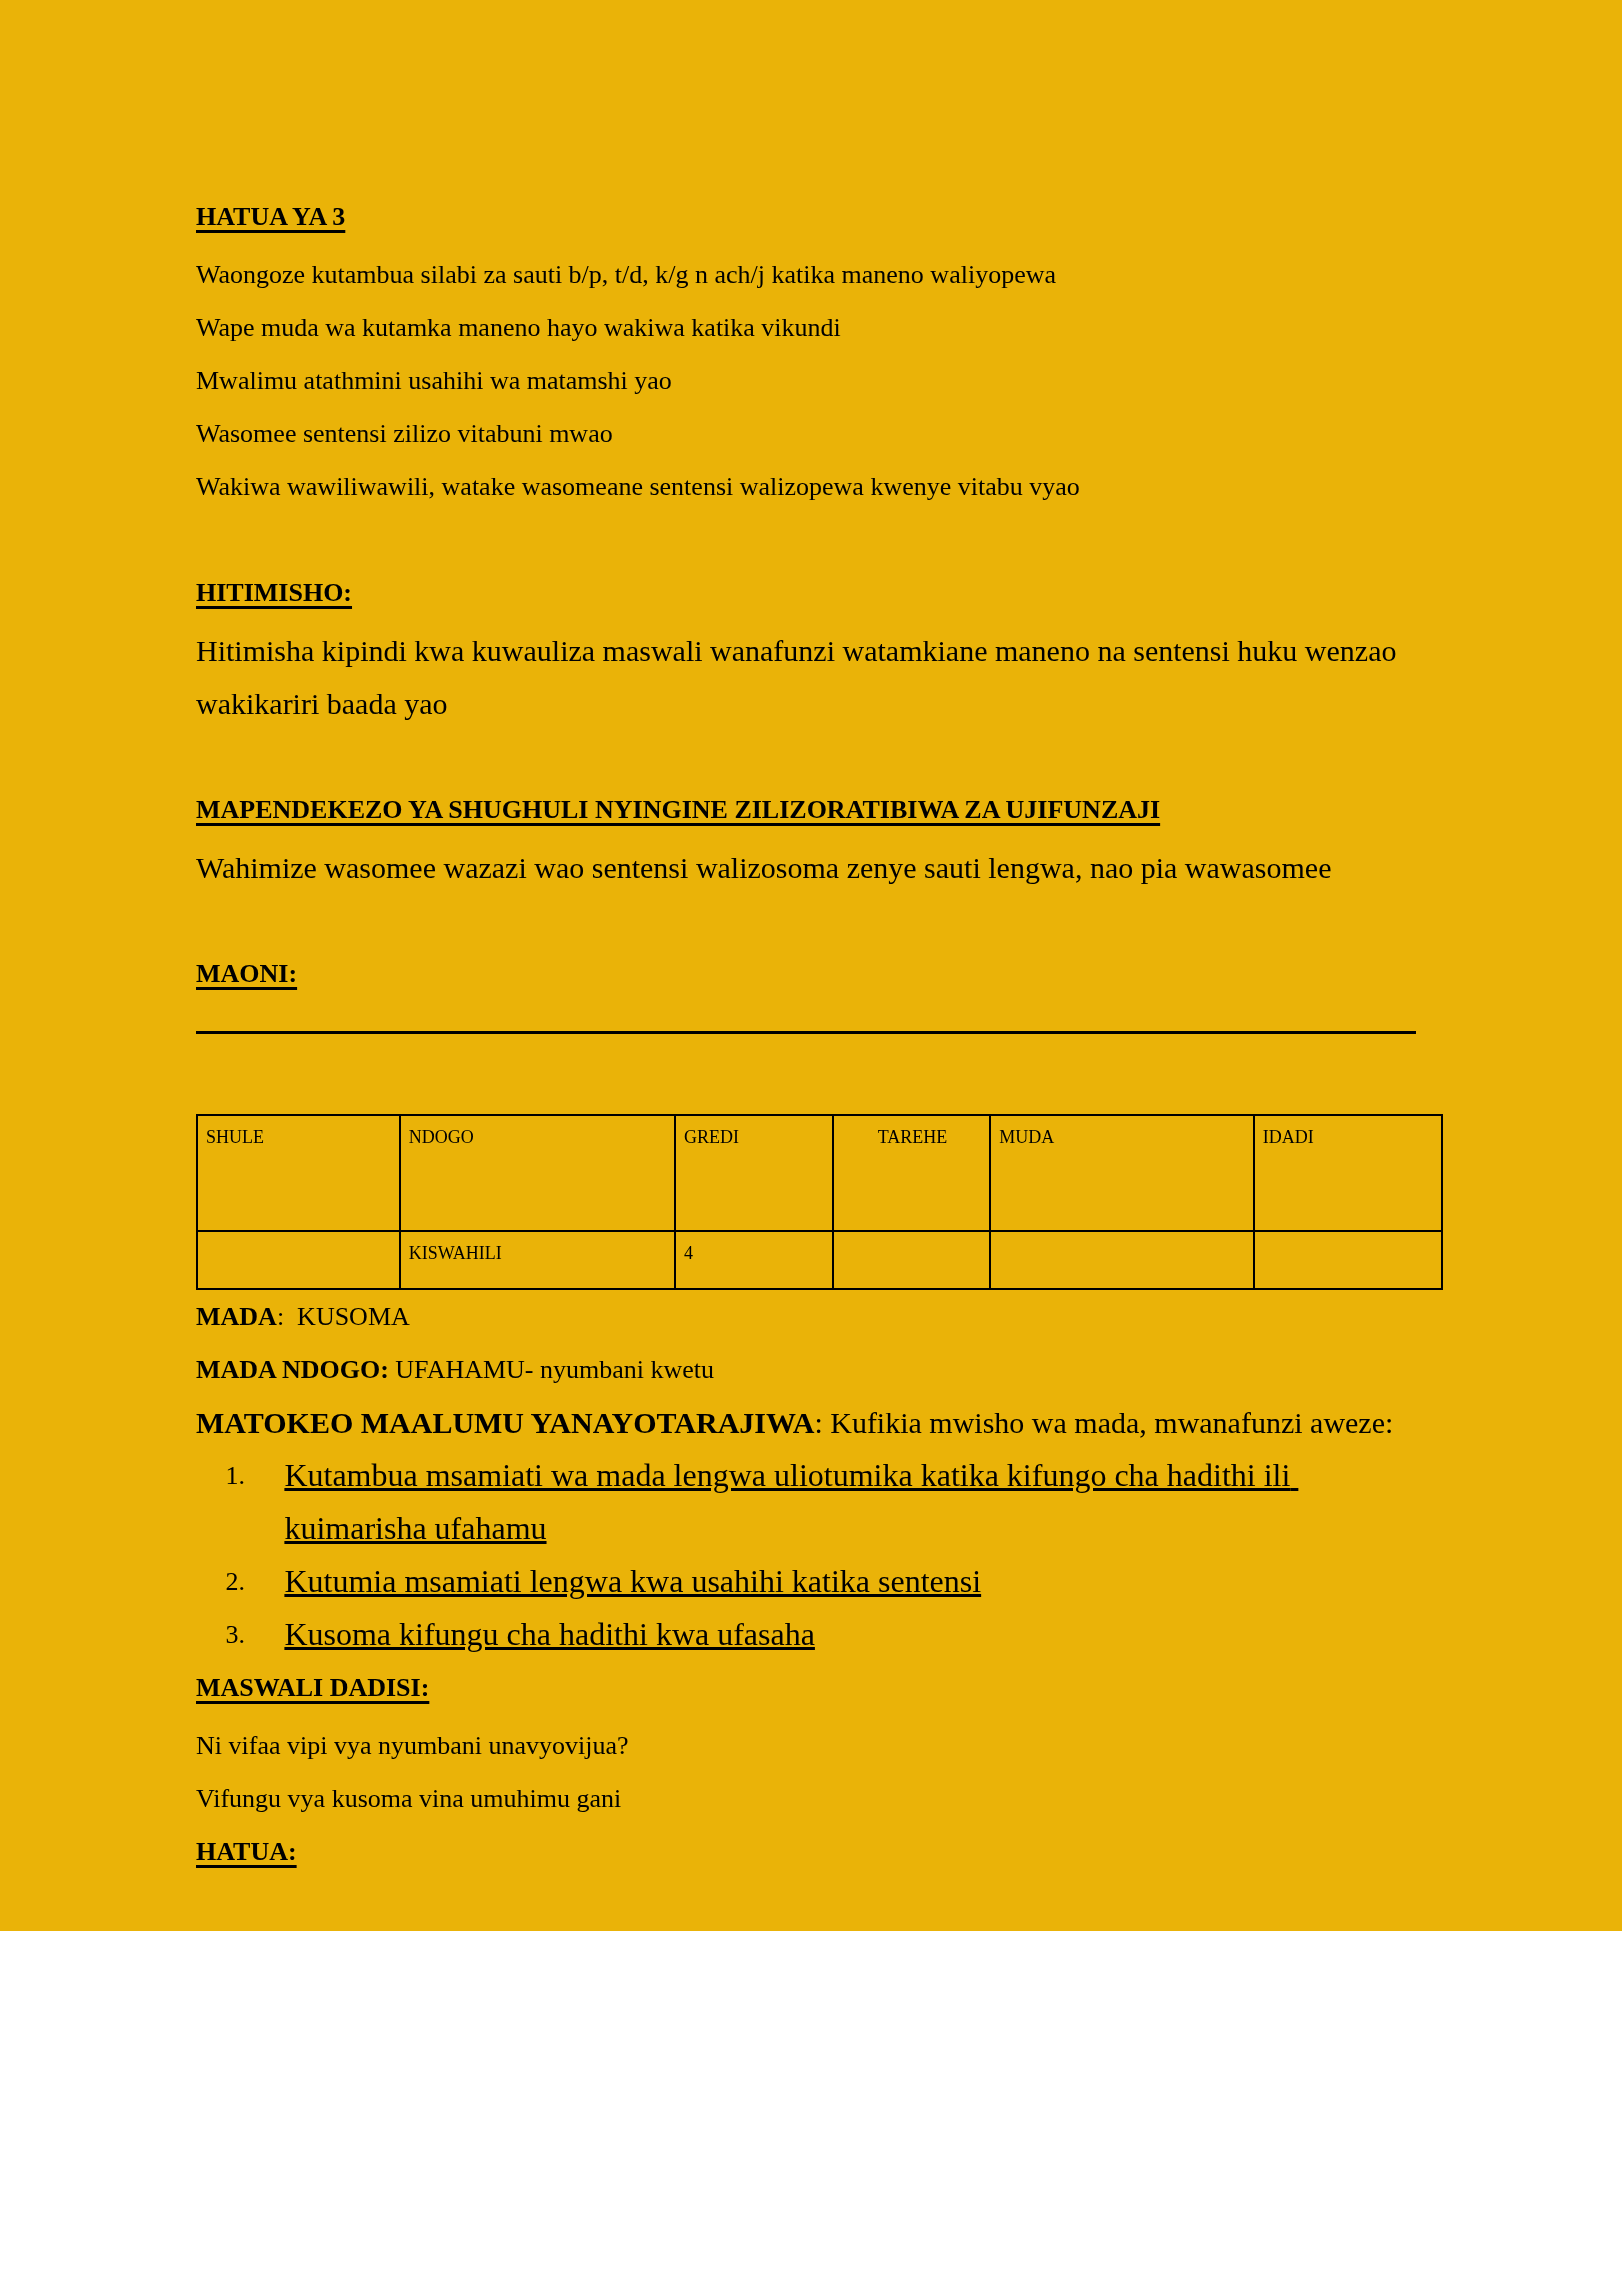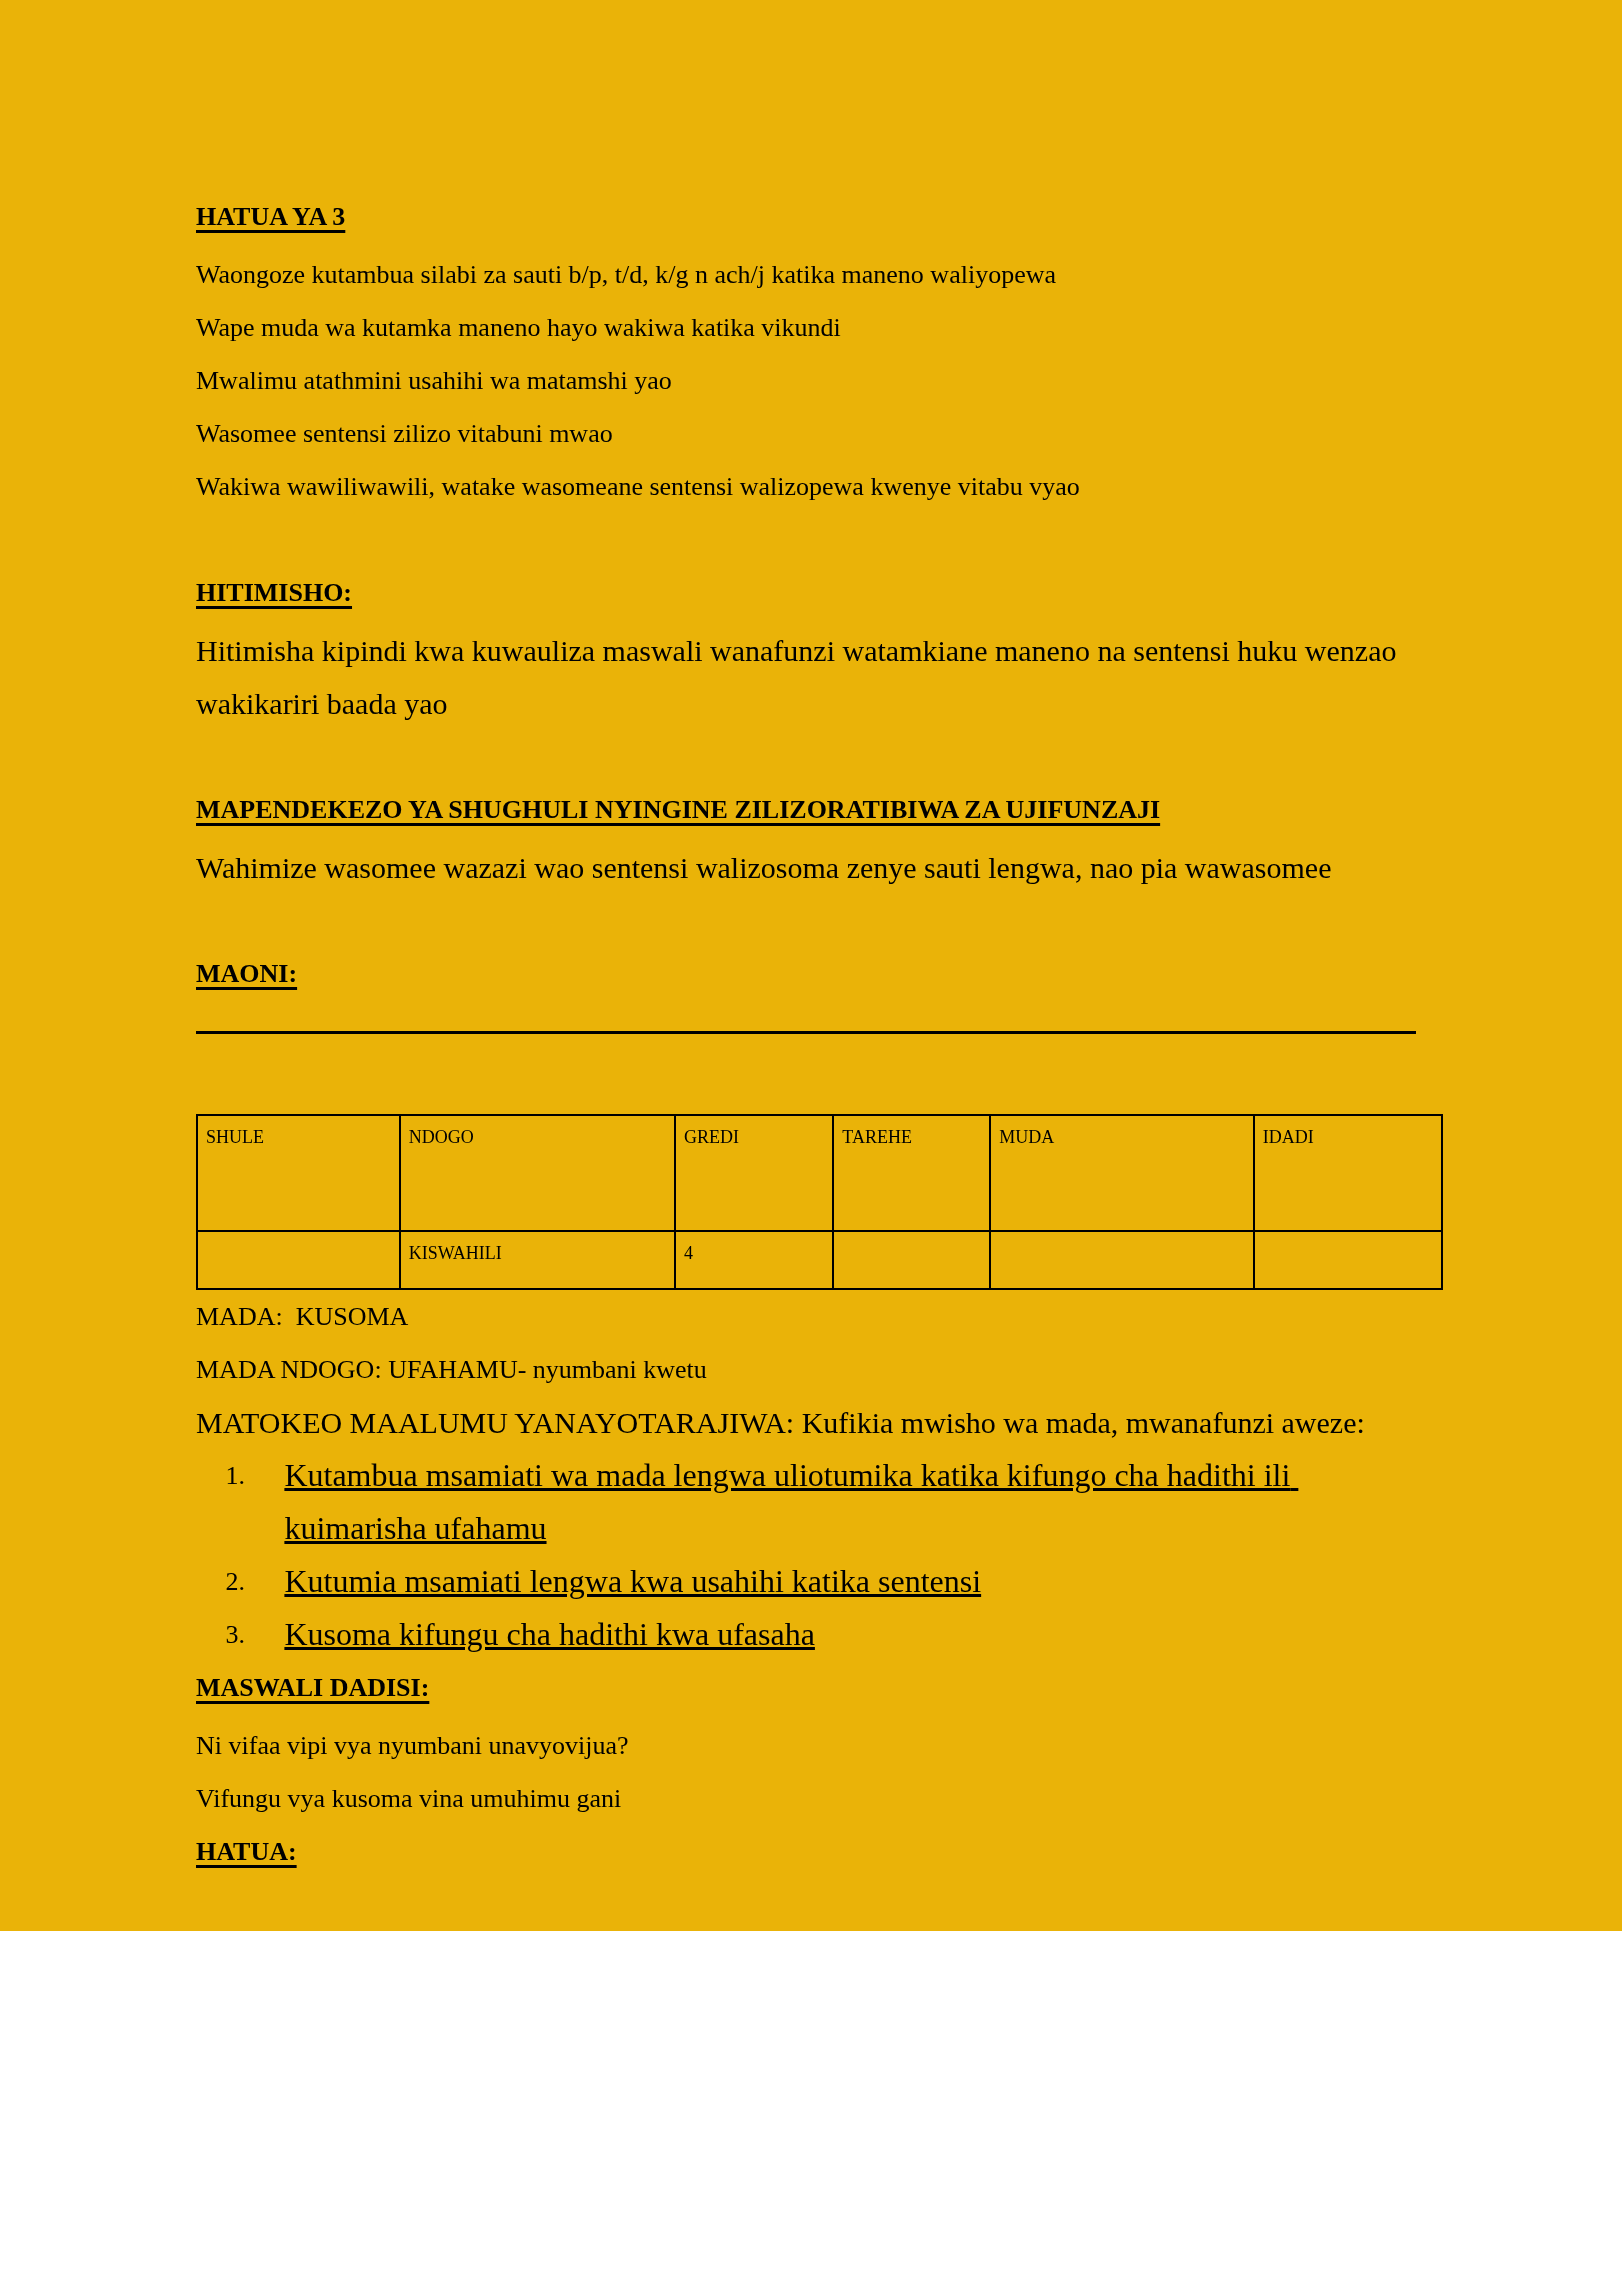--- a/index.html
+++ b/index.html
@@ -40,21 +40,21 @@
     line-height: 53px;
     font-weight: bold;
     text-decoration: underline;
     text-underline-offset: 4.6px;
     text-decoration-thickness: 2.6px;
     display: inline-block;
   }
   .heading-row { line-height: 53px; }
 
   .bold-label {
-    font-weight: normal;
+    font-weight: bold;
     margin-top: 29px;
   }
 
   .spacer-line { height: 53px; }
   .spacer-half { height: 26px; }
 
   
   .hr-maoni {
     border: none;
     border-top: 3.3px solid #000;
@@ -71,21 +71,21 @@
     line-height: 34px;
   }
   table.info-table td {
     border: 2px solid #000;
     vertical-align: top;
     padding: 3.9px 6.5px 0 7.9px;
   }
   td.c-shule { width: 107px; }
   td.c-somo  { width: 151px; }
   td.c-gredi { width: 80px; }
-  td.c-tareh { width: 79px; }
+  td.c-tareh { width: 79px; text-align: center; }
   td.c-muda  { width: 144px; }
   td.c-idadi { width: 98px; }
   tr.hdr td { height: 110px; }
   tr.row td { height: 52px; }
 
   
   ol.objectives {
     margin: 0;
     padding: 0 0 0 0;
     list-style: none;

